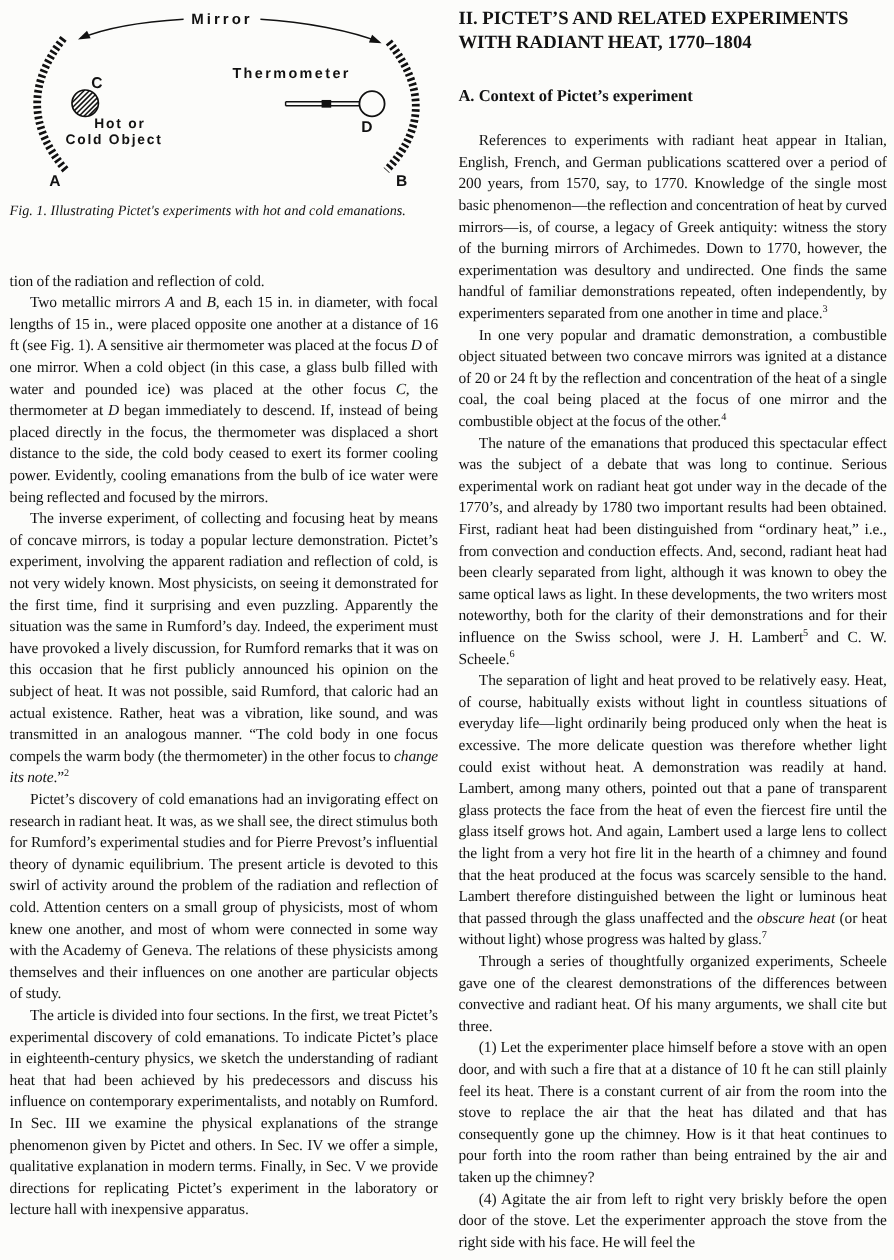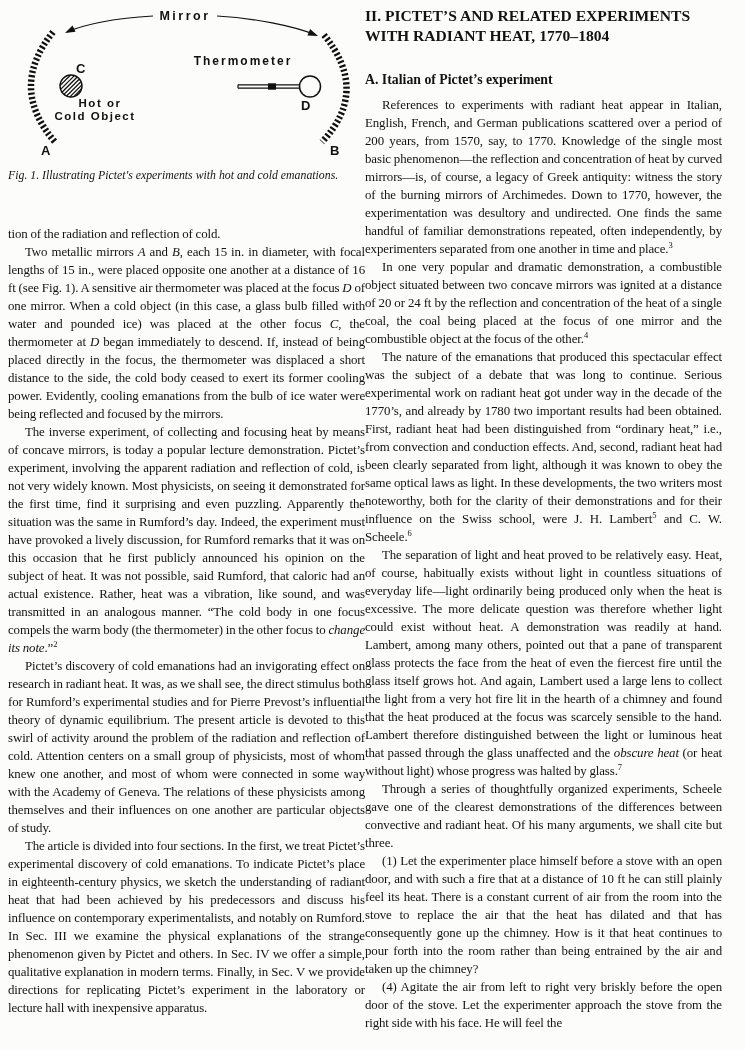--- a/index.html
+++ b/index.html
@@ -1,27 +1,27 @@
 <!DOCTYPE html>
 <html><head>
 <meta charset="utf-8">
 <style>
   html,body{margin:0;padding:0;}
   body{
     width:745px;height:1050px;overflow:hidden;
     background:#fcfcfa;color:#131313;
     font-family:"Liberation Serif", serif;
   }
-  .page{display:flex;padding:6px 4px 0 8px;box-sizing:border-box;}
+  .page{display:flex;gap:17px;padding:6px 4px 0 8px;box-sizing:border-box;}
   .col{width:357px;flex:0 0 357px;}
   figure{margin:0;}
   .fig-svg{display:block;}
   .caption{font-size:11.8px;margin-top:12px;white-space:nowrap;color:#141414;font-style:italic;}
   .left-body{margin-top:42px;}
-  .right-body{margin-top:8px;}
+  .right-body{margin-top:20px;}
   .body-text p{
     margin:0;font-size:12.9px;line-height:18px;
     text-align:justify;text-indent:17px;
     letter-spacing:-0.1px;word-spacing:-0.3px;
   }
   .body-text p.no-indent{text-indent:0;}
   sup{font-size:0.66em;line-height:0;}
   em{font-style:italic;}
   h2.section-heading{
     font-size:15.6px;line-height:20px;margin:0 0 0;
@@ -86,21 +86,21 @@
         <p>The inverse experiment, of collecting and focusing heat by means of concave mirrors, is today a popular lecture demonstration. Pictet’s experiment, involving the apparent radiation and reflection of cold, is not very widely known. Most physicists, on seeing it demonstrated for the first time, find it surprising and even puzzling. Apparently the situation was the same in Rumford’s day. Indeed, the experiment must have provoked a lively discussion, for Rumford remarks that it was on this occasion that he first publicly announced his opinion on the subject of heat. It was not possible, said Rumford, that caloric had an actual existence. Rather, heat was a vibration, like sound, and was transmitted in an analogous manner. “The cold body in one focus compels the warm body (the thermometer) in the other focus to <em>change its note</em>.”<sup>2</sup></p>
 
         <p>Pictet’s discovery of cold emanations had an invigorating effect on research in radiant heat. It was, as we shall see, the direct stimulus both for Rumford’s experimental studies and for Pierre Prevost’s influential theory of dynamic equilibrium. The present article is devoted to this swirl of activity around the problem of the radiation and reflection of cold. Attention centers on a small group of physicists, most of whom knew one another, and most of whom were connected in some way with the Academy of Geneva. The relations of these physicists among themselves and their influences on one another are particular objects of study.</p>
 
         <p>The article is divided into four sections. In the first, we treat Pictet’s experimental discovery of cold emanations. To indicate Pictet’s place in eighteenth-century physics, we sketch the understanding of radiant heat that had been achieved by his predecessors and discuss his influence on contemporary experimentalists, and notably on Rumford. In Sec. III we examine the physical explanations of the strange phenomenon given by Pictet and others. In Sec. IV we offer a simple, qualitative explanation in modern terms. Finally, in Sec. V we provide directions for replicating Pictet’s experiment in the laboratory or lecture hall with inexpensive apparatus.</p>
       </div>
   </div>
 
   <div class="col">
     <h2 class="section-heading">II. PICTET’S AND RELATED EXPERIMENTS WITH RADIANT HEAT, 1770–1804</h2>
-    <h3 class="subsection-heading">A. Italian of Pictet’s experiment</h3>
+    <h3 class="subsection-heading">A. Context of Pictet’s experiment</h3>
     <div class="body-text right-body">
 
         <p>References to experiments with radiant heat appear in Italian, English, French, and German publications scattered over a period of 200 years, from 1570, say, to 1770. Knowledge of the single most basic phenomenon—the reflection and concentration of heat by curved mirrors—is, of course, a legacy of Greek antiquity: witness the story of the burning mirrors of Archimedes. Down to 1770, however, the experimentation was desultory and undirected. One finds the same handful of familiar demonstrations repeated, often independently, by experimenters separated from one another in time and place.<sup>3</sup></p>
 
         <p>In one very popular and dramatic demonstration, a combustible object situated between two concave mirrors was ignited at a distance of 20 or 24 ft by the reflection and concentration of the heat of a single coal, the coal being placed at the focus of one mirror and the combustible object at the focus of the other.<sup>4</sup></p>
 
         <p>The nature of the emanations that produced this spectacular effect was the subject of a debate that was long to continue. Serious experimental work on radiant heat got under way in the decade of the 1770’s, and already by 1780 two important results had been obtained. First, radiant heat had been distinguished from “ordinary heat,” i.e., from convection and conduction effects. And, second, radiant heat had been clearly separated from light, although it was known to obey the same optical laws as light. In these developments, the two writers most noteworthy, both for the clarity of their demonstrations and for their influence on the Swiss school, were J. H. Lambert<sup>5</sup> and C. W. Scheele.<sup>6</sup></p>
 
         <p>The separation of light and heat proved to be relatively easy. Heat, of course, habitually exists without light in countless situations of everyday life—light ordinarily being produced only when the heat is excessive. The more delicate question was therefore whether light could exist without heat. A demonstration was readily at hand. Lambert, among many others, pointed out that a pane of transparent glass protects the face from the heat of even the fiercest fire until the glass itself grows hot. And again, Lambert used a large lens to collect the light from a very hot fire lit in the hearth of a chimney and found that the heat produced at the focus was scarcely sensible to the hand. Lambert therefore distinguished between the light or luminous heat that passed through the glass unaffected and the <em>obscure heat</em> (or heat without light) whose progress was halted by glass.<sup>7</sup></p>
 

